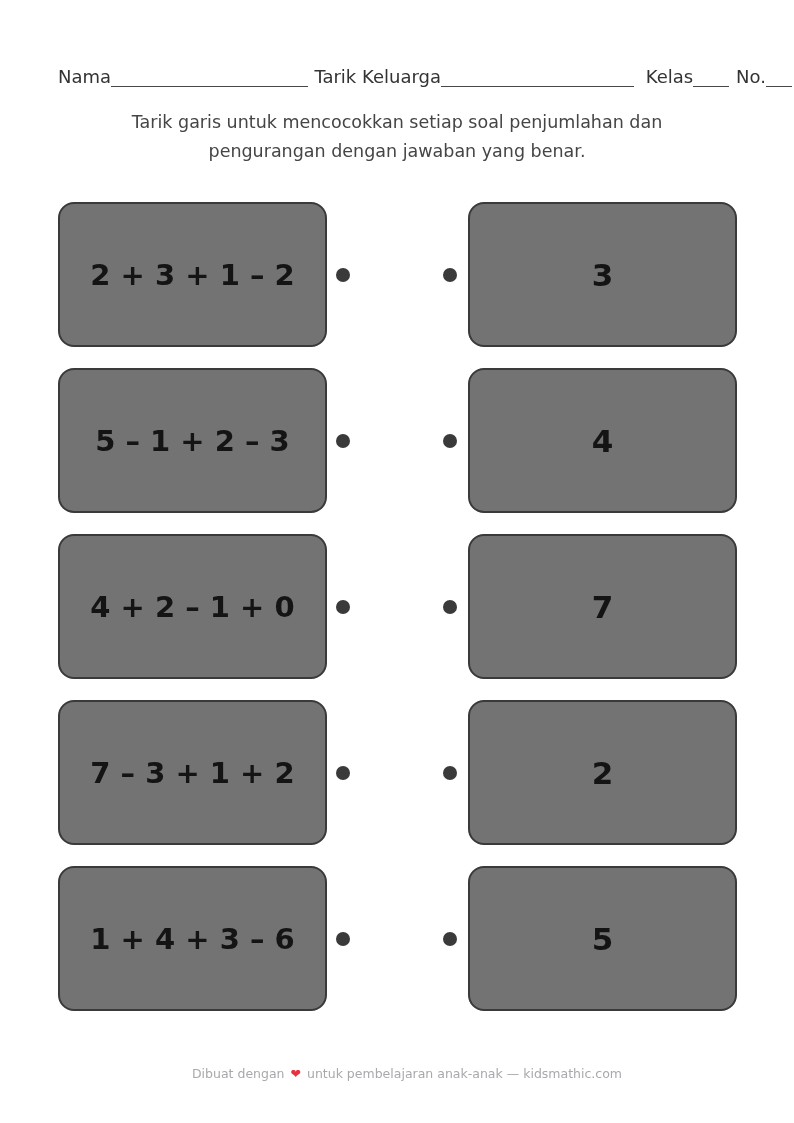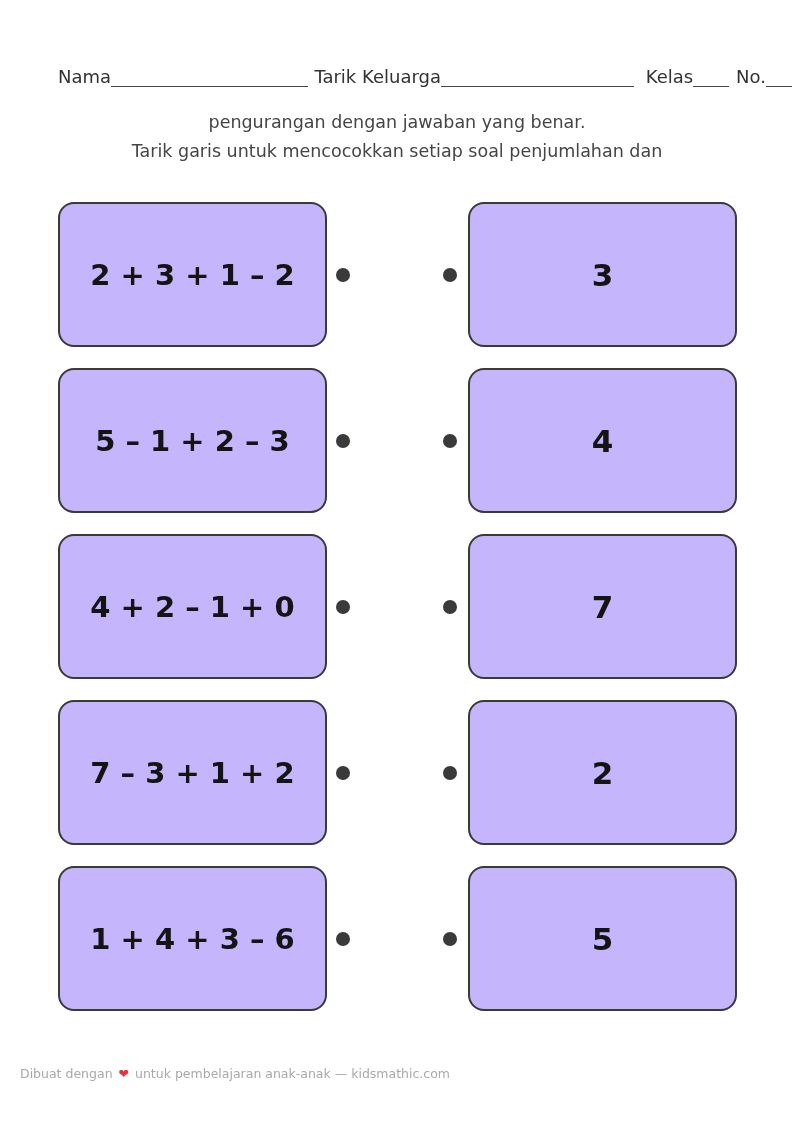--- a/index.html
+++ b/index.html
@@ -55,21 +55,21 @@
     display: flex;
     align-items: center;
     height: 145px;
     margin-bottom: 21px;
   }
   .card {
     width: 269px;
     height: 145px;
     border: 2px solid #3a3a3a;
     border-radius: 16px;
-    background: #c4b5fd;
+    background: #737373;
     display: flex;
     align-items: center;
     justify-content: center;
     color: #141414;
     font-weight: bold;
   }
   .problem-card { font-size: 29px; }
   .answer-card  { font-size: 31px; margin-left: 11px; }
   .dot {
     width: 14px;
@@ -80,21 +80,21 @@
   }
   .dot-left  { margin-left: 9px; }
   .dot-right { margin-left: 93px; }
 
   
   .footer {
     position: absolute;
     top: 1066px;
     left: 0;
     right: 0;
-    text-align: left;
+    text-align: center;
     font-size: 12.5px;
     color: #a9a9ad;
     margin-left: 20px;
   }
   .heart { color: #e8333f; padding: 0 2px; }
 </style>
 </head>
 <body>
 
 <div class="page">
@@ -104,22 +104,22 @@
     <div class="blank blank-nama"></div>
     <span class="hlabel hlabel-keluarga">Tarik Keluarga</span>
     <div class="blank blank-keluarga"></div>
     <span class="hlabel hlabel-kelas">Kelas</span>
     <div class="blank blank-kelas"></div>
     <span class="hlabel hlabel-no">No.</span>
     <div class="blank blank-no"></div>
   </div>
 
   <div class="title">
+    <div>Tarik garis untuk mencocokkan setiap soal penjumlahan dan</div>
     <div>pengurangan dengan jawaban yang benar.</div>
-    <div>Tarik garis untuk mencocokkan setiap soal penjumlahan dan</div>
   </div>
 
   <div class="rows">
 
     <div class="row">
       <div class="card problem-card">
         <span>2 + 3 + 1 – 2</span>
       </div>
       <div class="dot dot-left"></div>
       <div class="dot dot-right"></div>

